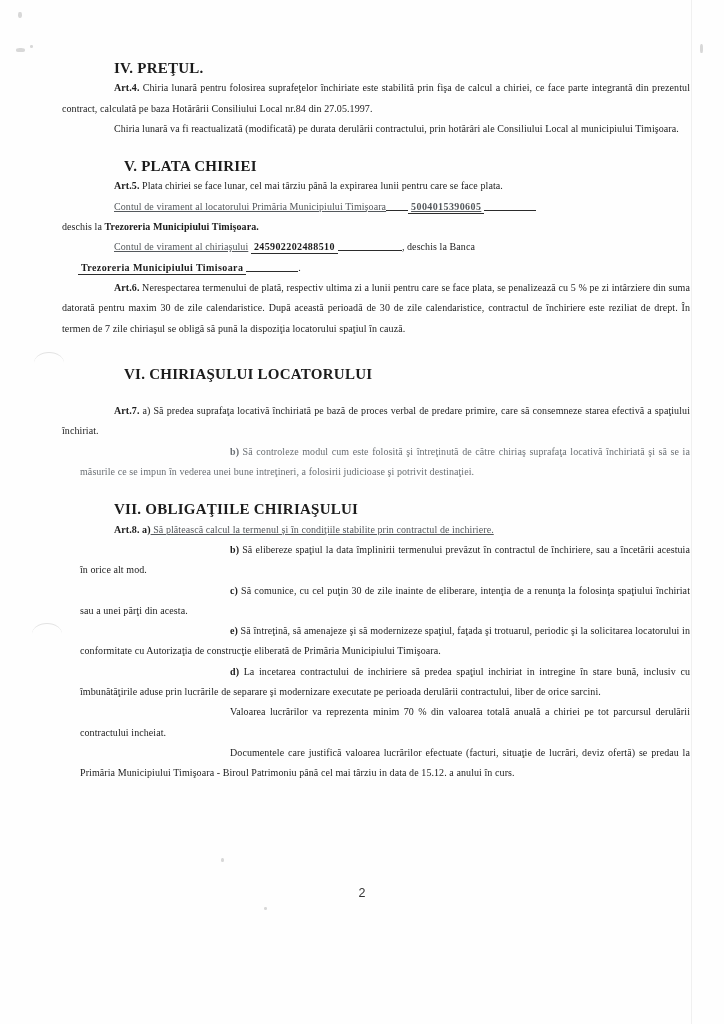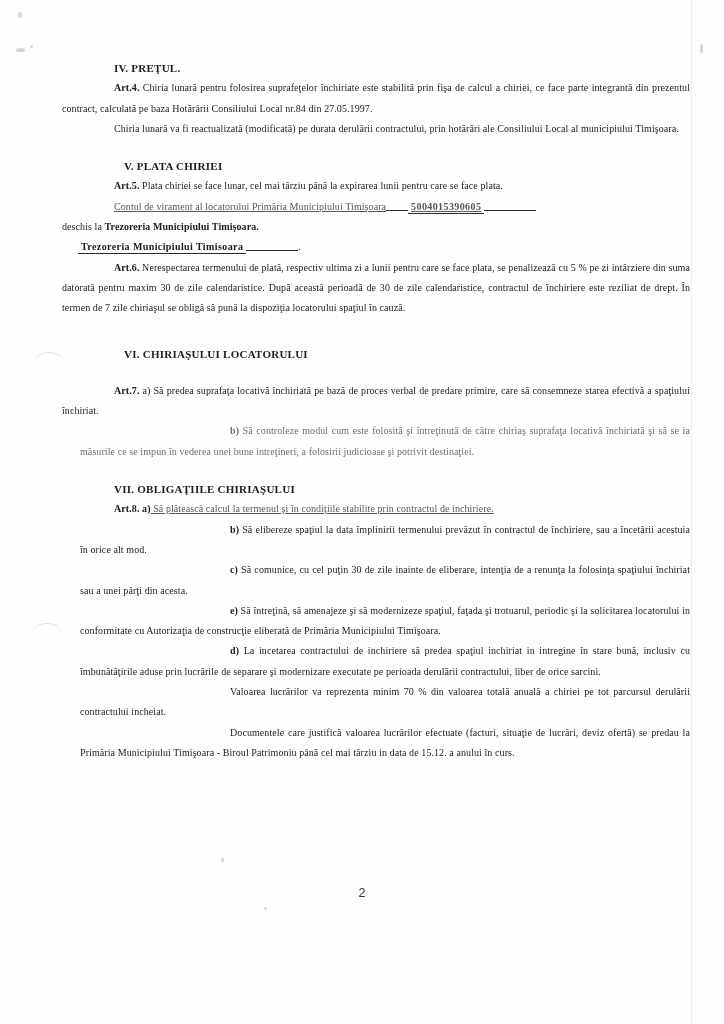--- a/index.html
+++ b/index.html
@@ -50,21 +50,21 @@
     line-height: 20.3px;
     text-align: justify;
     text-justify: inter-word;
     letter-spacing: 0.08px;
   }
   .blk.ind-1 { text-indent: 52px; }
   .blk.ind-3 { text-indent: 150px; margin-left: 18px; }
 
   .h-sec {
     margin: 0;
-    font-size: 11px;
+    font-size: 15px;
     font-weight: bold;
     line-height: 20.3px;
     letter-spacing: 0.25px;
   }
   .h-sec.p-ind { padding-left: 52px; }
   .h-sec.p-ind2 { padding-left: 62px; }
   .sp-md { height: 17px; }
   .sp-lg { height: 25px; }
 
   b, .bold { font-weight: bold; }
@@ -126,20 +126,22 @@
     <div class="sp-md"></div>
 
     <div class="h-sec p-ind2">V. PLATA CHIRIEI</div>
 
     <p class="blk ind-1"><b>Art.5.</b><span> Plata chiriei se face lunar, cel mai târziu până la expirarea lunii pentru care se face plata.</span></p>
 
     <p class="blk ind-1 faded" style="text-align:left;"><span>Contul de virament al locatorului Primăria Municipiului Timişoara</span><span class="fill-pad w2"></span><span class="fill">5004015390605</span><span class="fill-pad w3"></span></p>
 
     <p class="blk" style="text-align:left;"><span>deschis la </span><b>Trezoreria Municipiului Timişoara.</b></p>
 
+    <p class="blk ind-1" style="text-align:left;"><span class="faded">Contul  de    virament  al  chiriaşului</span>
+      <span class="fill">245902202488510</span><span class="fill-pad"></span><span>,   deschis   la   Banca</span></p>
 
     <p class="blk" style="text-align:left;"><span class="fill" style="margin-left:16px;">Trezoreria Municipiului Timisoara</span><span class="fill-pad w3"></span><span>.</span></p>
 
     <p class="blk ind-1"><b>Art.6.</b><span> Nerespectarea termenului de plată, respectiv ultima zi a lunii pentru care se face plata, se penalizează cu 5 % pe zi intârziere din suma datorată pentru maxim 30 de zile calendaristice. După această perioadă de 30 de zile calendaristice, contractul de închiriere este reziliat de drept.  În termen de 7 zile  chiriaşul se obligă să pună la dispoziţia locatorului spaţiul în cauză.</span></p>
 
     <div class="sp-lg"></div>
 
     <div class="h-sec p-ind2">VI. CHIRIAŞULUI LOCATORULUI</div>
 
     <div class="sp-md"></div>

